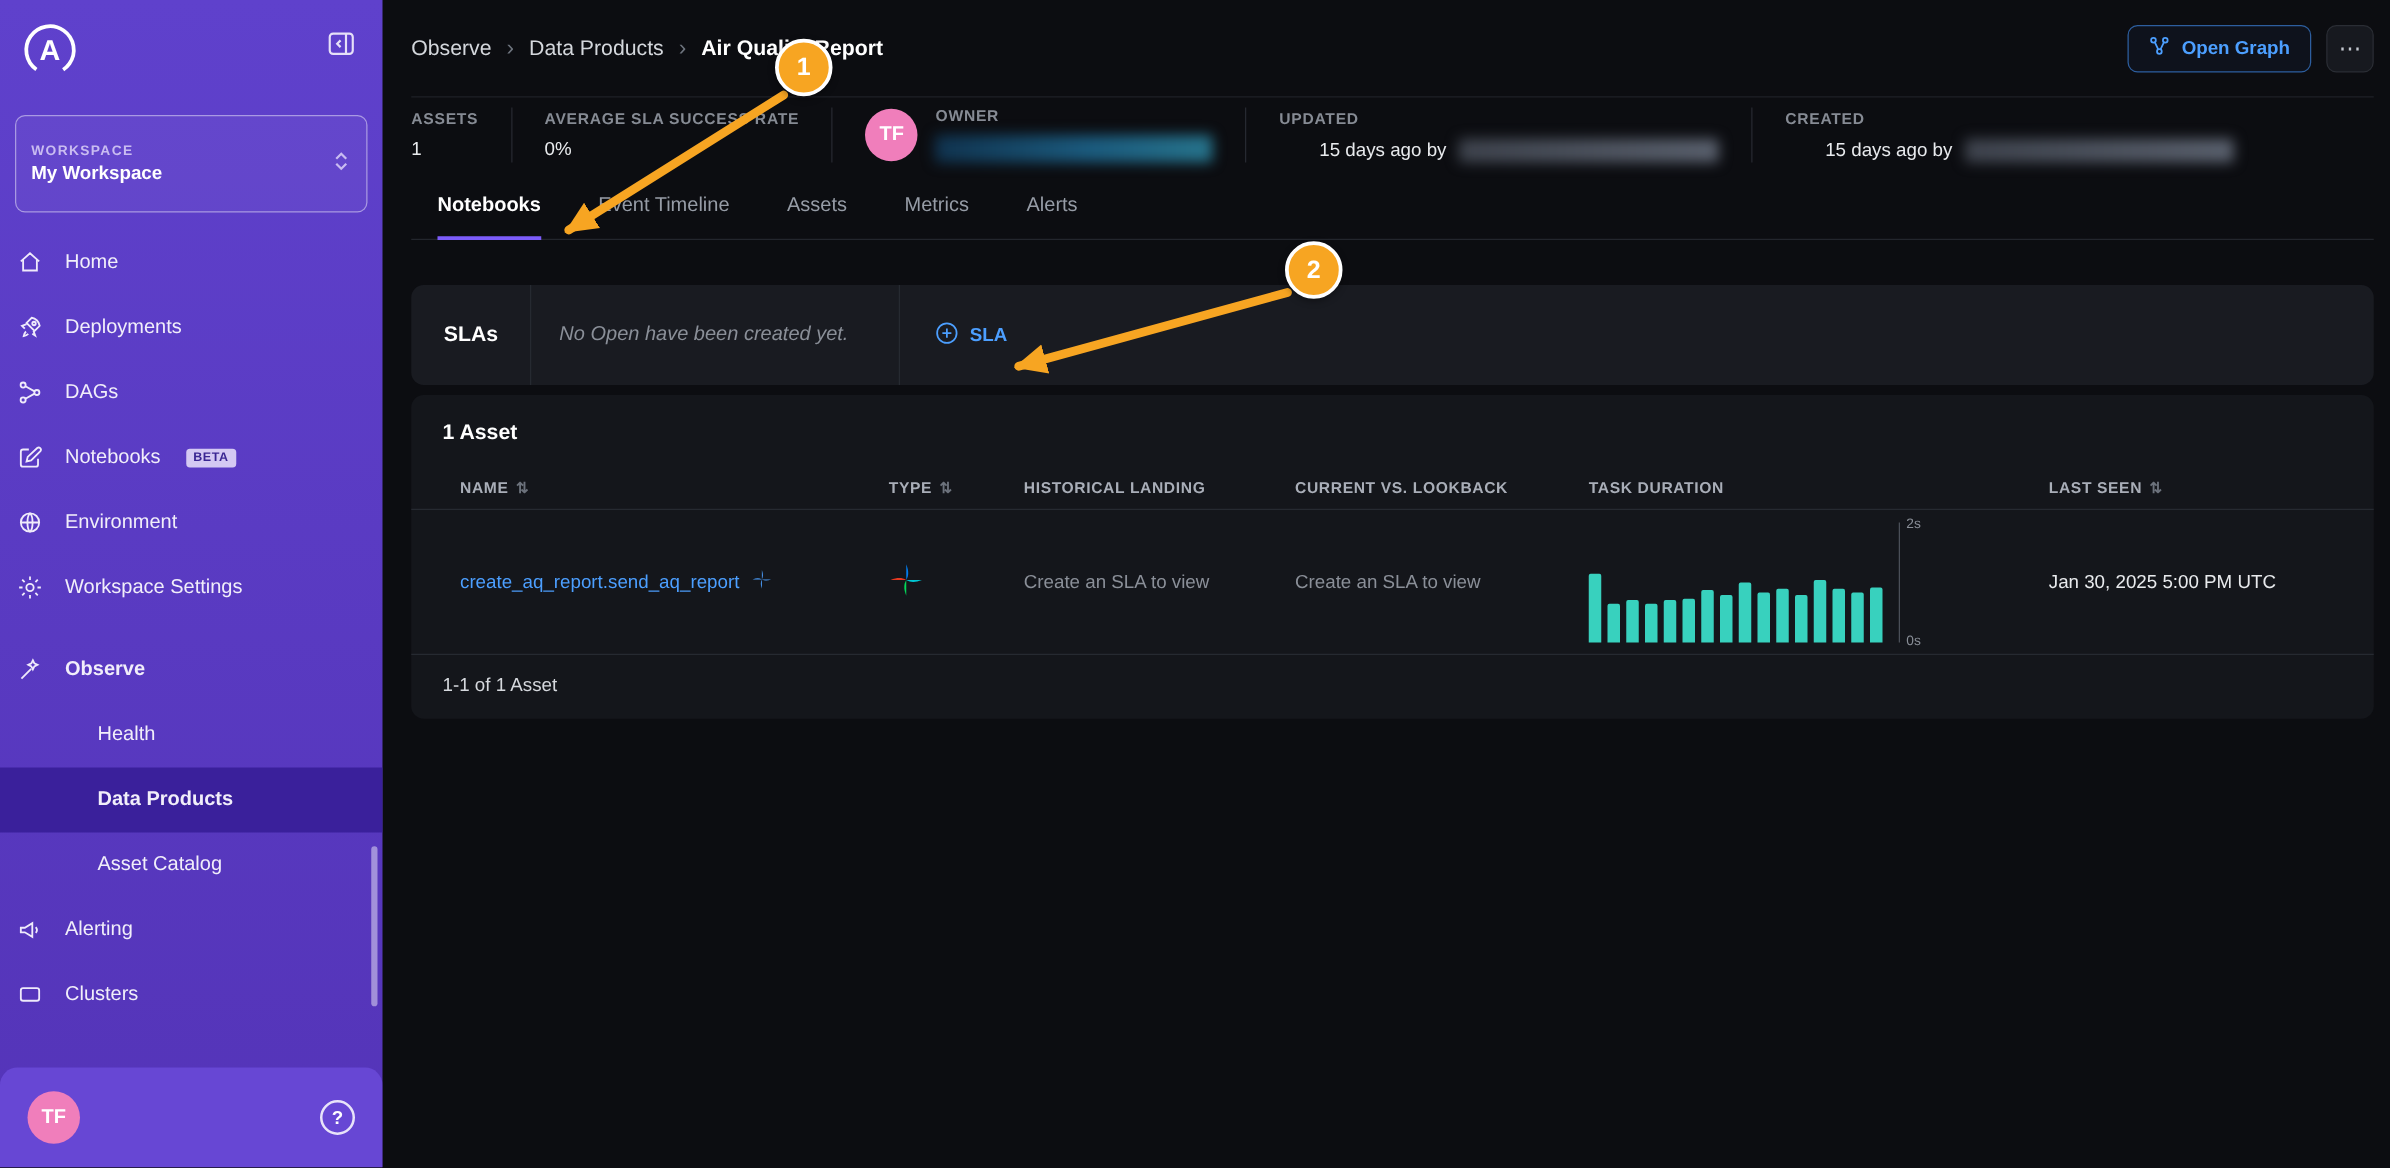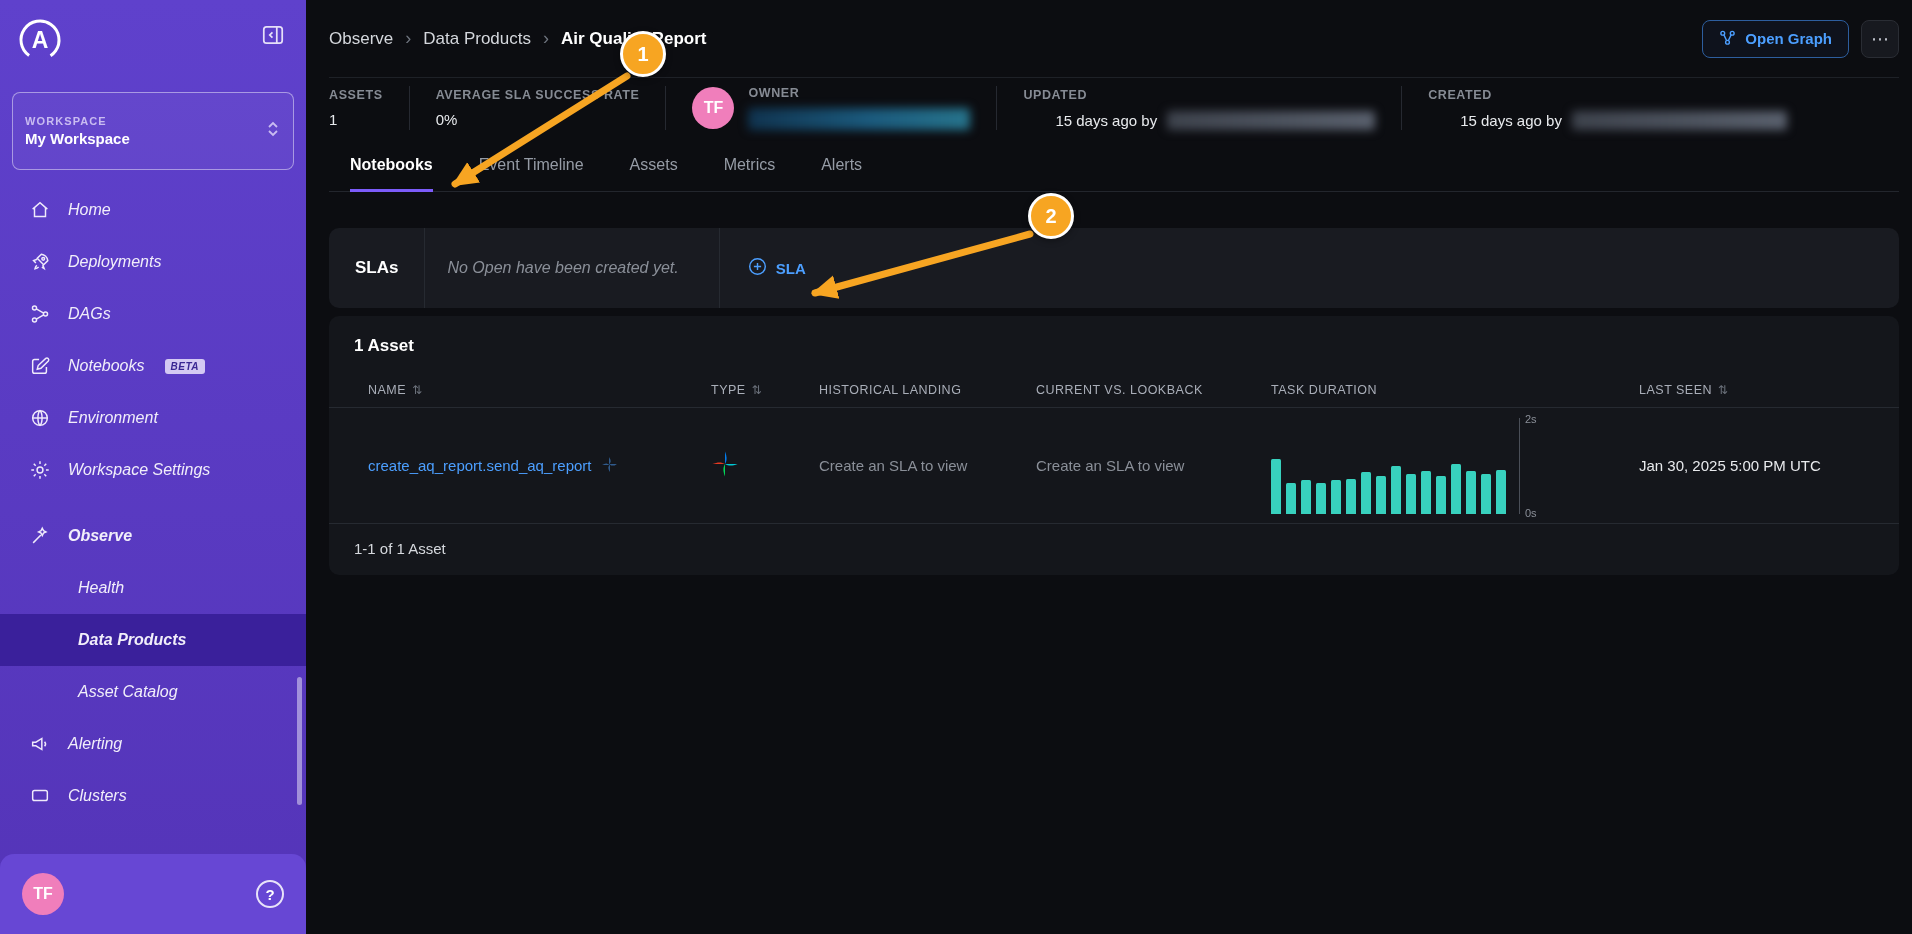--- a/index.html
+++ b/index.html
@@ -13,21 +13,21 @@
   .sidebar-header { display:flex; justify-content:space-between; align-items:flex-start; padding:16px 18px 0 16px; }
   .logo { width:48px; height:48px; position:relative; }
   .logo svg { display:block; }
   .collapse-btn { background:transparent; border:none; cursor:pointer; padding:2px; margin-top:4px; }
 
   .workspace-box { margin:28px 12px 0 12px; border:1px solid rgba(255,255,255,0.45); background:rgba(255,255,255,0.04); border-radius:8px; padding:22px 12px; display:flex; justify-content:space-between; align-items:center; cursor:pointer; }
   .tiny-label { font-size:11px; letter-spacing:1.1px; color:#C9BCF1; font-weight:600; }
   .ws-name { font-size:15px; font-weight:600; color:#FFFFFF; margin-top:3px; }
 
   .nav { margin-top:14px; }
-  .nav-item { height:52px; display:flex; align-items:center; padding:0 28px; gap:16px; color:#F1EEFA; font-size:16px; cursor:pointer;font-style:italic; }
+  .nav-item { height:52px; display:flex; align-items:center; padding:0 12px; gap:16px; color:#F1EEFA; font-size:16px; cursor:pointer; }
   .nav-item.selected { background:#3A209B; font-weight:600; }
   .nav-item.bold { font-weight:700; }
   .nav-item.sub { padding-left:78px; }
   .nav-icon { width:24px; height:24px; display:flex; align-items:center; justify-content:center; flex:none; }
   .nav-icon svg { stroke:#EFEAFB; }
   .beta-badge { background:#D4C9F3; color:#3A2693; font-size:10px; font-weight:700; letter-spacing:0.5px; border-radius:3px; padding:2px 6px; margin-left:4px; }
 
   .org-box { margin-top:40px; padding:0 18px 0 20px; display:flex; justify-content:space-between; align-items:center; }
   .org-name { font-size:15px; font-weight:600; color:#FFFFFF; margin-top:3px; }
   .org-nav { margin-top:14px; }
@@ -70,21 +70,21 @@
   .sla-panel { margin-top:36px; height:80px; background:#191B21; border-radius:10px; display:flex; align-items:center; overflow:hidden; }
   .sla-title { padding:0 26px; font-size:17px; font-weight:700; color:#FFFFFF; }
   .divider-v { width:1px; align-self:stretch; background:#262A31; }
   .sla-empty { padding:0 40px 0 22px; font-size:16px; font-style:italic; color:#8A8F98; }
   .add-sla-btn { margin-left:28px; display:flex; align-items:center; gap:9px; background:transparent; border:none; color:#4C9FFF; font-size:15px; font-weight:600; cursor:pointer; font-family:inherit; }
 
   .asset-panel { margin-top:8px; background:#14161B; border-radius:10px; }
   .asset-title { padding:20px 25px 16px; font-size:17px; font-weight:700; color:#FFFFFF; }
   .tgrid { display:grid; grid-template-columns:357px 108px 217px 235px 368px 1fr; align-items:center; padding:0 25px; }
   .thead { border-bottom:1px solid #262A31; height:36px; }
-  .th { font-size:12.5px; font-weight:400; letter-spacing:0.5px; color:#A9AEB8; display:flex; align-items:flex-start; gap:6px; }
+  .th { font-size:12.5px; font-weight:700; letter-spacing:0.5px; color:#A9AEB8; display:flex; align-items:flex-start; gap:6px; }
   .th.sortable { cursor:pointer; }
   .sort-glyph { color:#6C727C; font-size:12px; }
   .th:first-child, .td:first-child { padding-left:14px; }
   .trow { height:116px; border-bottom:1px solid #262A31; }
   .td { font-size:15px; }
   .name-cell { display:flex; align-items:center; gap:9px; }
   .asset-link { color:#4C9FFF; cursor:pointer; text-decoration:none; }
   .muted { color:#8A8F98; }
   .last-seen { color:#E8EAED; }
   .pagination { padding:16px 25px 18px; font-size:15px; color:#D5D8DD; }

